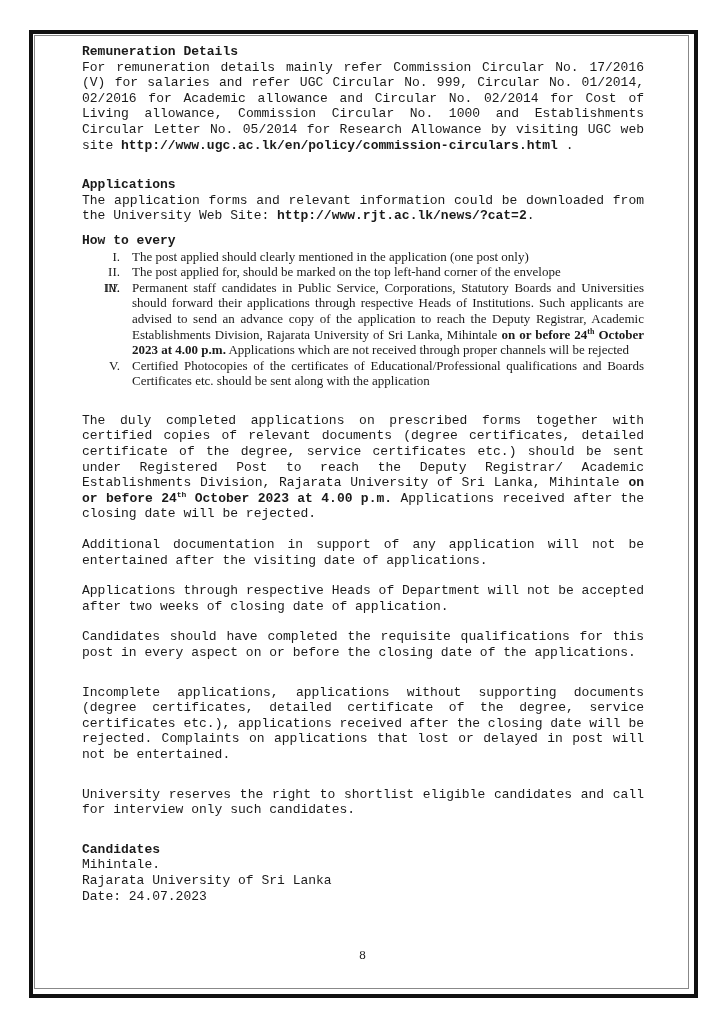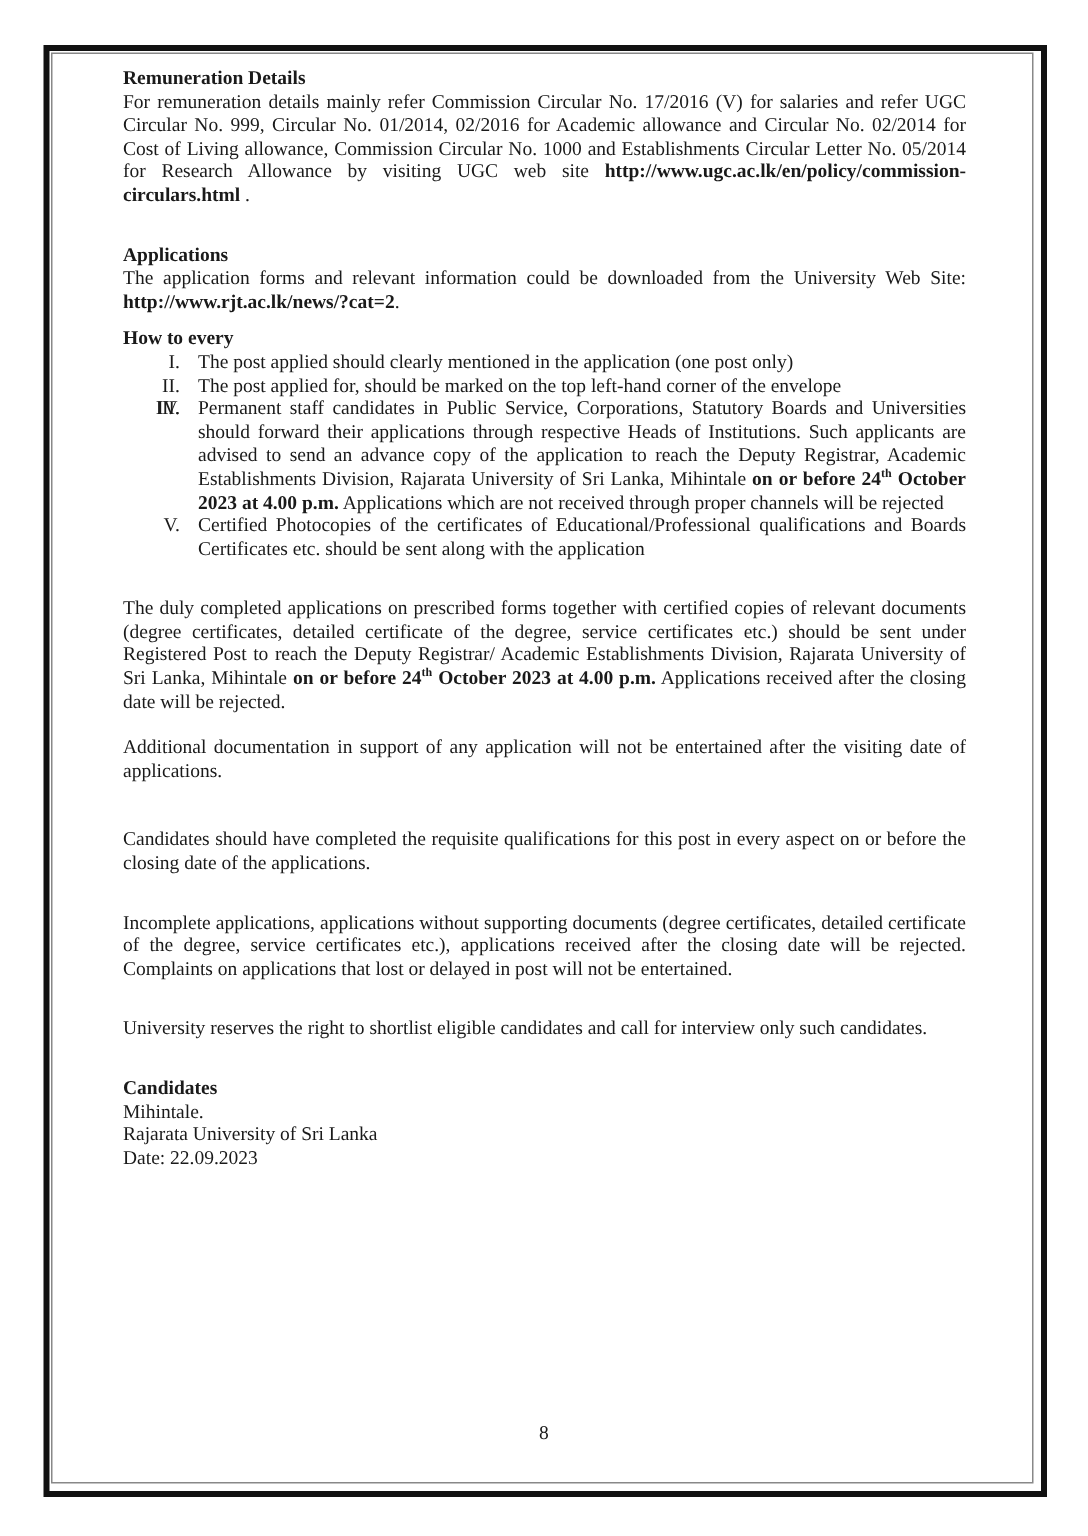--- a/index.html
+++ b/index.html
@@ -4,21 +4,21 @@
 <style>
   html, body { margin:0; padding:0; background:#ffffff; }
   body { width:725px; height:1024px; position:relative; overflow:hidden;
          font-family:"Liberation Serif", "DejaVu Serif", serif; color:#1a1a1a; }
   .frame-outer { position:absolute; left:29px; top:30px; width:661px; height:960px;
                  border:4px solid #111; box-sizing:content-box; }
   .frame-inner { position:absolute; left:34px; top:35px; width:653px; height:952px;
                  border:1px solid #888; }
   .content { position:absolute; left:82px; top:44px; width:562px;
              font-size:13px; line-height:15.6px; }
-  .content p { margin:0; text-align:justify; }
+  .content p { margin:0; text-align:justify;font-family:Liberation Mono, monospace; }
   .h { font-weight:bold; }
   .gap1 { height:15px; }
   .gap2 { height:9px; }
   .list { margin:0; padding:0; list-style:none; }
   .list li { position:relative; padding-left:50px; text-align:justify; }
   .list .num { position:absolute; left:0; width:38px; text-align:right; }
   b { font-weight:bold; }
   sup { font-size:8px; line-height:0; vertical-align:super; }
   .page-num { position:absolute; left:0; width:725px; top:947px; text-align:center;
               font-size:13px; }
@@ -72,32 +72,33 @@
   </section>
 
   <div class="gap1"></div>
     <div class="gap2"></div>
 
   <p><span>The duly completed applications on prescribed forms together with certified copies of relevant documents (degree certificates, detailed certificate of the degree, service certificates etc.) should be sent under Registered Post to reach the Deputy Registrar/ Academic Establishments Division, Rajarata University of Sri Lanka, Mihintale </span><b><span>on or before 24</span><sup>th</sup><span> October 2023 at 4.00 p.m.</span></b><span> Applications received after the closing date will be rejected.</span></p>
 
   <div class="gap1"></div>
   <p>Additional documentation in support of any application will not be entertained after the visiting date of applications.</p>
   <div class="gap1"></div>
+  <p>Applications through respective Heads of Department will not be accepted after two weeks of closing date of application.</p>
   <div class="gap1"></div>
   <p>Candidates should have completed the requisite qualifications for this post in every aspect on or before the closing date of the applications.</p>
   <div class="gap1"></div>
     <div class="gap2"></div>
   <p>Incomplete applications, applications without supporting documents (degree certificates, detailed certificate of the degree, service certificates etc.), applications received after the closing date will be rejected. Complaints on applications that lost or delayed in post will not be entertained.</p>
   <div class="gap1"></div>
     <div class="gap2"></div>
   <p>University reserves the right to shortlist eligible candidates and call for interview only such candidates.</p>
   <div class="gap1"></div>
     <div class="gap2"></div>
 
   <section>
     <p class="h">Candidates</p>
     <p>Mihintale.</p>
     <p>Rajarata University of Sri Lanka</p>
-    <p>Date: 22.09.2023</p>
+    <p>Date: 24.07.2023</p>
   </section>
 </div>
 
 <div class="page-num">8</div>
 
 </body></html>

